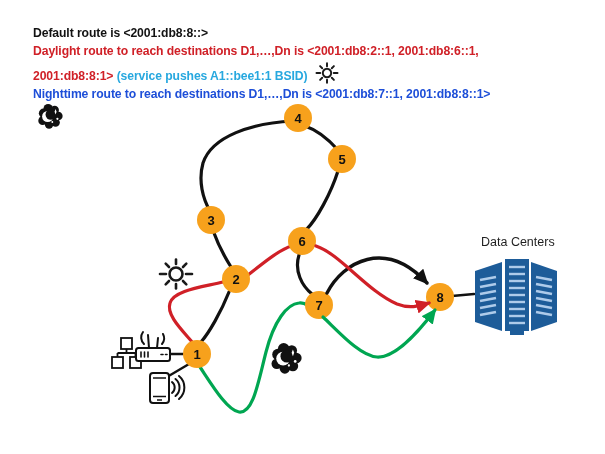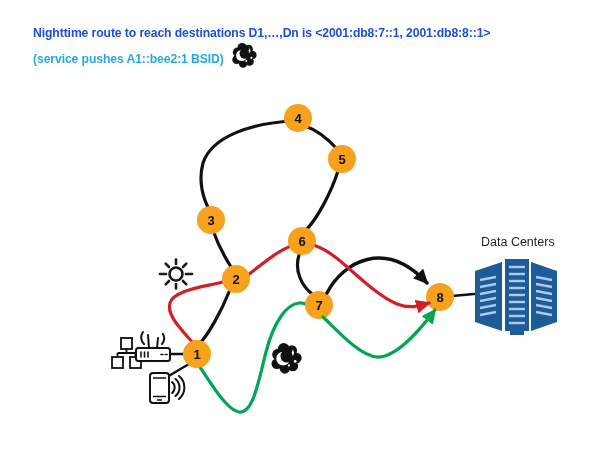--- a/index.html
+++ b/index.html
@@ -19,24 +19,46 @@
   .inline-ic { vertical-align:-5px; margin-left:4px; }
   #diagram { position:absolute; left:0; top:0; }
 </style>
 </head>
 <body>
 
 <div id="stage">
 
   <div id="headerText">
     <div>
+      <span class="t-black">Default route is &lt;2001:db8:8::&gt;</span>
+    </div>
+    <div>
+      <span class="t-red">Daylight route to reach destinations D1,…,Dn is &lt;2001:db8:2::1, 2001:db8:6::1,</span>
+    </div>
+    <div>
+      <span class="t-red">2001:db8:8:1&gt; </span>
+      <span class="t-blue">(service pushes A1::bee1:1 BSID)</span>
+      <svg class="inline-ic" width="24" height="24" viewBox="-16 -16 32 32">
+        <g stroke="#1a1a1a" stroke-width="2.6" stroke-linecap="round" fill="none">
+          <circle r="5.6"></circle>
+          <line x1="9" y1="0" x2="14" y2="0"></line>
+            <line x1="-9" y1="0" x2="-14" y2="0"></line>
+          <line x1="0" y1="9" x2="0" y2="13"></line>
+            <line x1="0" y1="-9" x2="0" y2="-13"></line>
+          <line x1="6.4" y1="6.4" x2="9.2" y2="9.2"></line>
+            <line x1="-6.4" y1="6.4" x2="-9.2" y2="9.2"></line>
+          <line x1="6.4" y1="-6.4" x2="9.2" y2="-9.2"></line>
+            <line x1="-6.4" y1="-6.4" x2="-9.2" y2="-9.2"></line>
+        </g>
+      </svg>
+    </div>
+    <div>
       <span class="t-green">Nighttime route to reach destinations D1,…,Dn is &lt;2001:db8:7::1, 2001:db8:8::1&gt;</span>
     </div>
     <div>
-      <span class="t-blue">(service pushes A1::bee2:1 BSID)</span>
       <svg class="inline-ic" width="26" height="26" viewBox="-14 -14 28 28">
         <g fill="#111111">
           <circle r="9"></circle>
             <circle cx="-7" cy="-3" r="5"></circle>
             <circle cx="-2" cy="-8" r="5"></circle>
           <circle cx="5" cy="-6.5" r="4.6"></circle>
             <circle cx="9" cy="0" r="4.6"></circle>
           <circle cx="6" cy="7" r="4.6"></circle>
             <circle cx="-1" cy="9" r="4.6"></circle>
             <circle cx="-8" cy="5" r="4.6"></circle>

